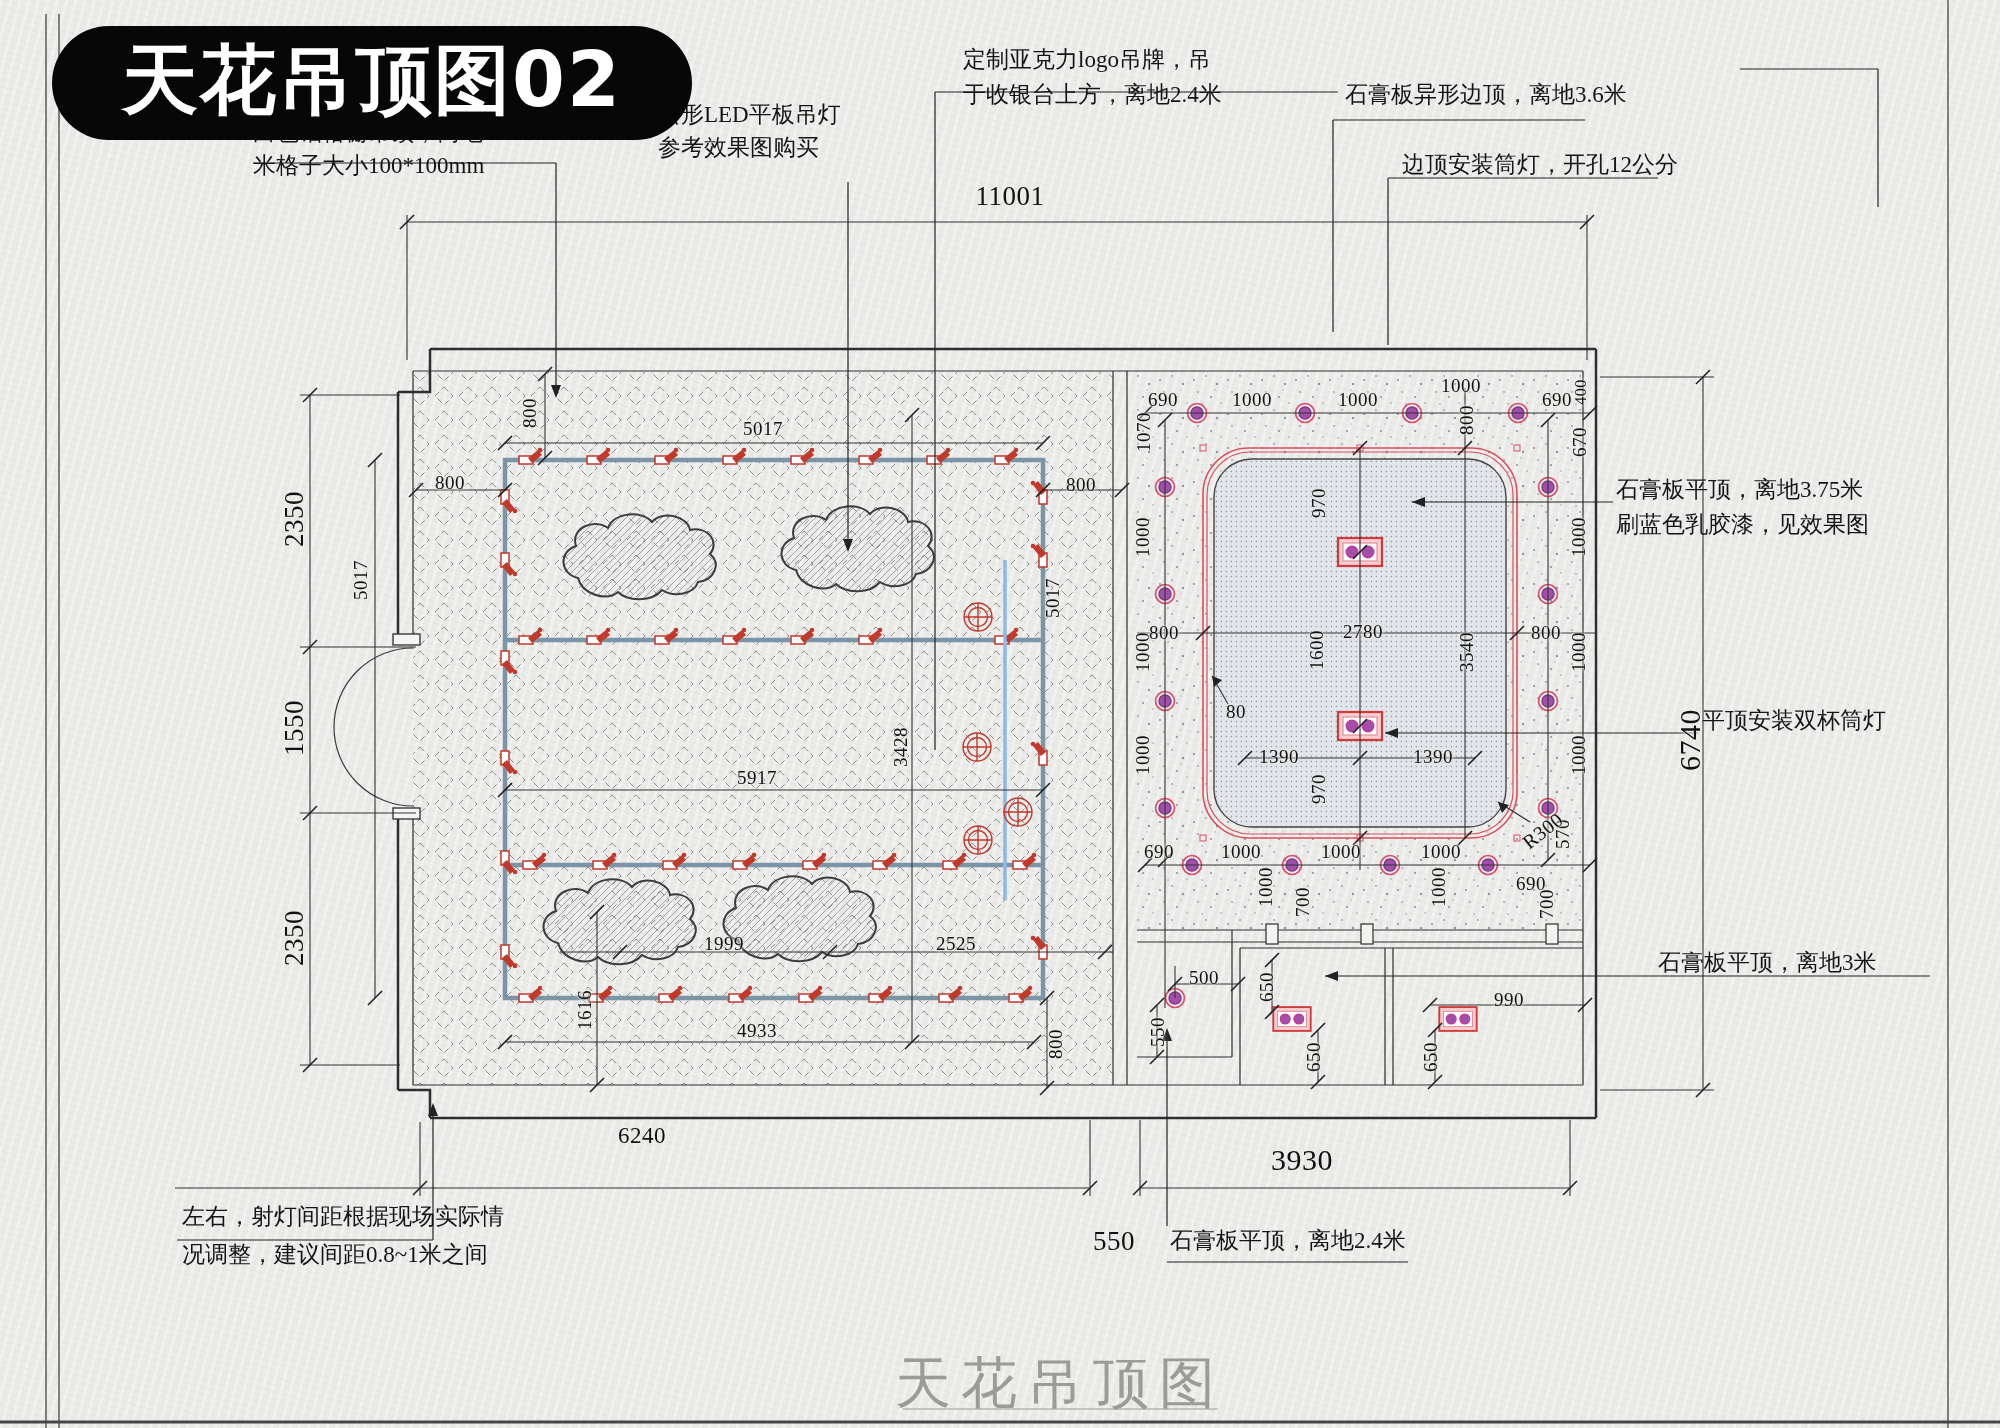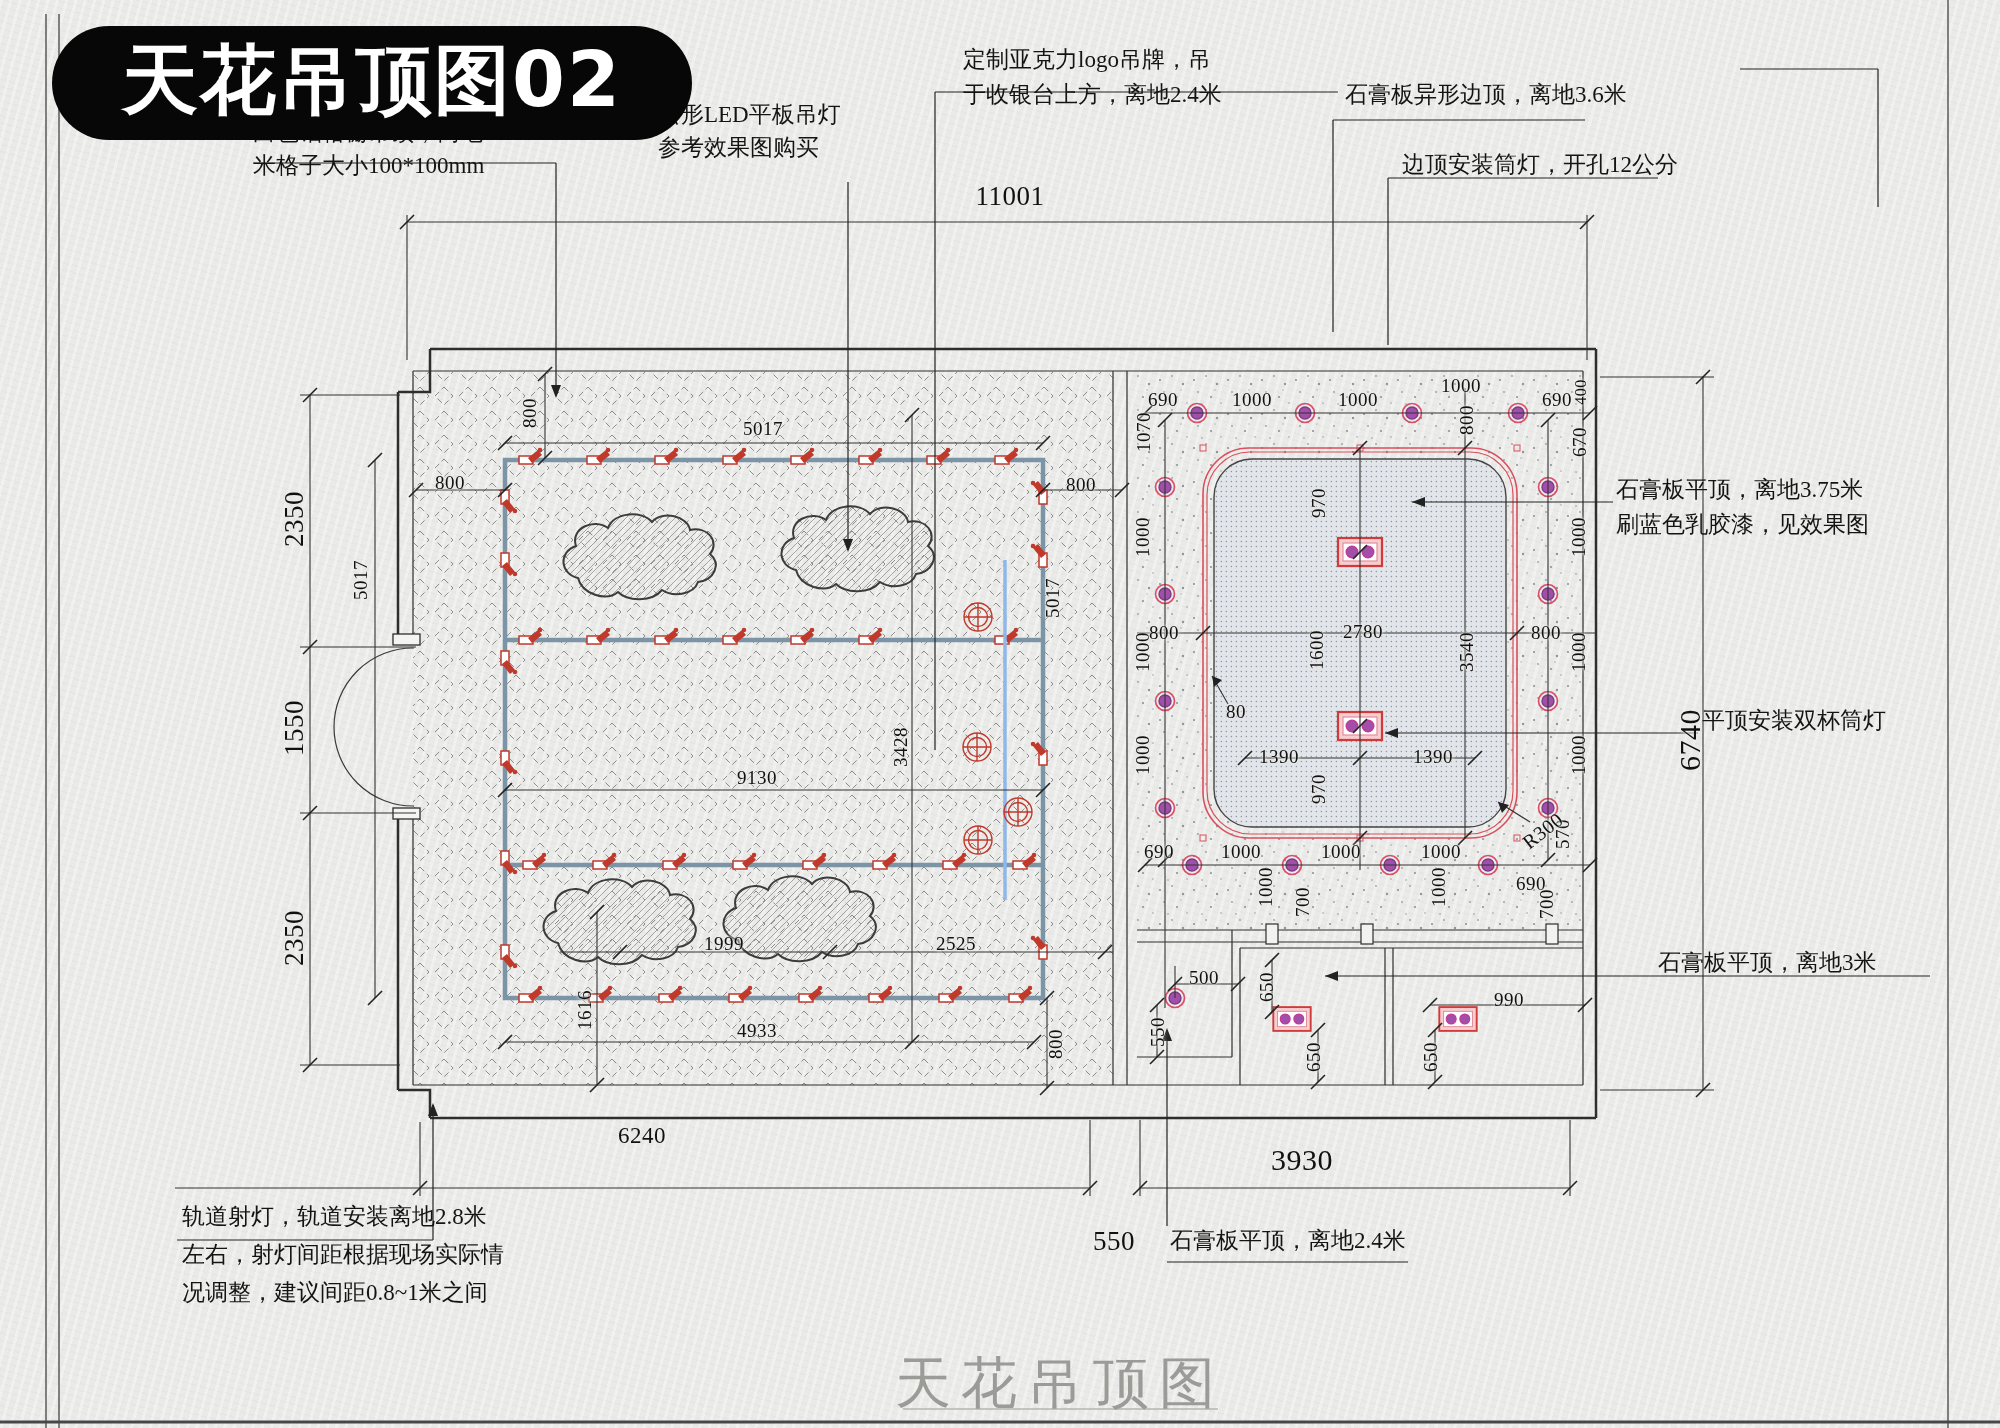--- a/index.html
+++ b/index.html
@@ -450,21 +450,20 @@
 
 <div class="note" id="note-flat3">
   <div>石膏板平顶，离地3米</div>
 </div>
 
 <div class="note" id="note-flat24">
   <div>石膏板平顶，离地2.4米</div>
 </div>
 
 <div class="note" id="note-track">
-  <div>轨道射灯，轨道安装离地2.8米</div>
   <div>左右，射灯间距根据现场实际情</div>
   <div>况调整，建议间距0.8~1米之间</div>
 </div>
 
 <div>
 
 <span class="dim" style="left: 1010px; top: 196px; transform: translate(-50%, -50%); font-size: 27px;">11001</span>
     <span class="dim" style="left: 294px; top: 519px; transform: translate(-50%, -50%) rotate(-90deg); font-size: 27px;">2350</span>
     <span class="dim" style="left: 294px; top: 728px; transform: translate(-50%, -50%) rotate(-90deg); font-size: 27px;">1550</span>
     <span class="dim" style="left: 294px; top: 938px; transform: translate(-50%, -50%) rotate(-90deg); font-size: 27px;">2350</span>
@@ -472,21 +471,21 @@
     <span class="dim" style="left: 642px; top: 1136px; transform: translate(-50%, -50%); font-size: 23px;">6240</span>
     <span class="dim" style="left: 1302px; top: 1160px; transform: translate(-50%, -50%); font-size: 30px;">3930</span>
     <span class="dim" style="left: 1114px; top: 1241px; transform: translate(-50%, -50%); font-size: 27px;">550</span>
     <span class="dim" style="left: 530px; top: 413px; transform: translate(-50%, -50%) rotate(-90deg);">800</span>
     <span class="dim" style="left: 763px; top: 429px; transform: translate(-50%, -50%);">5017</span>
     <span class="dim" style="left: 450px; top: 483px; transform: translate(-50%, -50%);">800</span>
     <span class="dim" style="left: 1081px; top: 485px; transform: translate(-50%, -50%);">800</span>
     <span class="dim" style="left: 361px; top: 580px; transform: translate(-50%, -50%) rotate(-90deg);">5017</span>
     <span class="dim" style="left: 1053px; top: 598px; transform: translate(-50%, -50%) rotate(-90deg);">5017</span>
     <span class="dim" style="left: 901px; top: 747px; transform: translate(-50%, -50%) rotate(-90deg);">3428</span>
-    <span class="dim" style="left: 757px; top: 778px; transform: translate(-50%, -50%);">9130</span>
+    <span class="dim" style="left: 757px; top: 778px; transform: translate(-50%, -50%);">5917</span>
     <span class="dim" style="left: 724px; top: 944px; transform: translate(-50%, -50%);">1999</span>
     <span class="dim" style="left: 956px; top: 944px; transform: translate(-50%, -50%);">2525</span>
     <span class="dim" style="left: 585px; top: 1010px; transform: translate(-50%, -50%) rotate(-90deg);">1616</span>
     <span class="dim" style="left: 757px; top: 1031px; transform: translate(-50%, -50%); text-align: right;">4933</span>
     <span class="dim" style="left: 1056px; top: 1044px; transform: translate(-50%, -50%) rotate(-90deg);">800</span>
     <span class="dim" style="left: 1163px; top: 400px; transform: translate(-50%, -50%);">690</span>
     <span class="dim" style="left: 1252px; top: 400px; transform: translate(-50%, -50%);">1000</span>
     <span class="dim" style="left: 1358px; top: 400px; transform: translate(-50%, -50%);">1000</span>
     <span class="dim" style="left: 1461px; top: 386px; transform: translate(-50%, -50%);">1000</span>
     <span class="dim" style="left: 1557px; top: 400px; transform: translate(-50%, -50%);">690</span>

